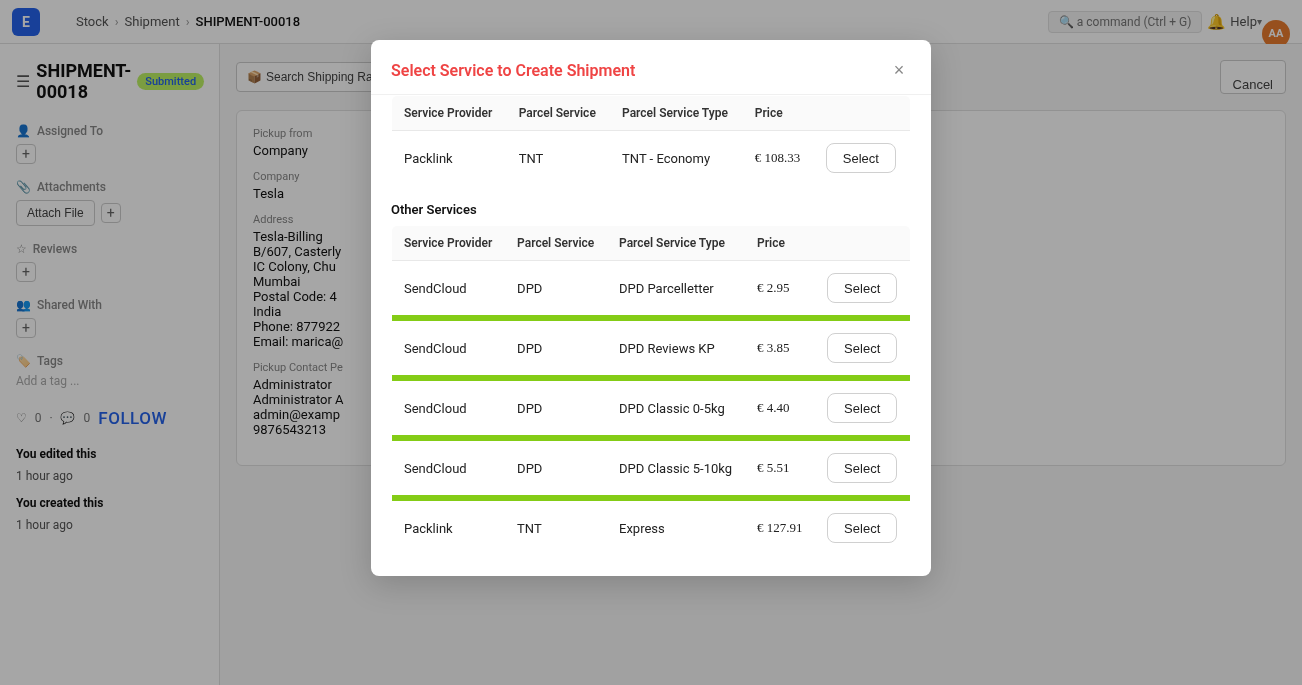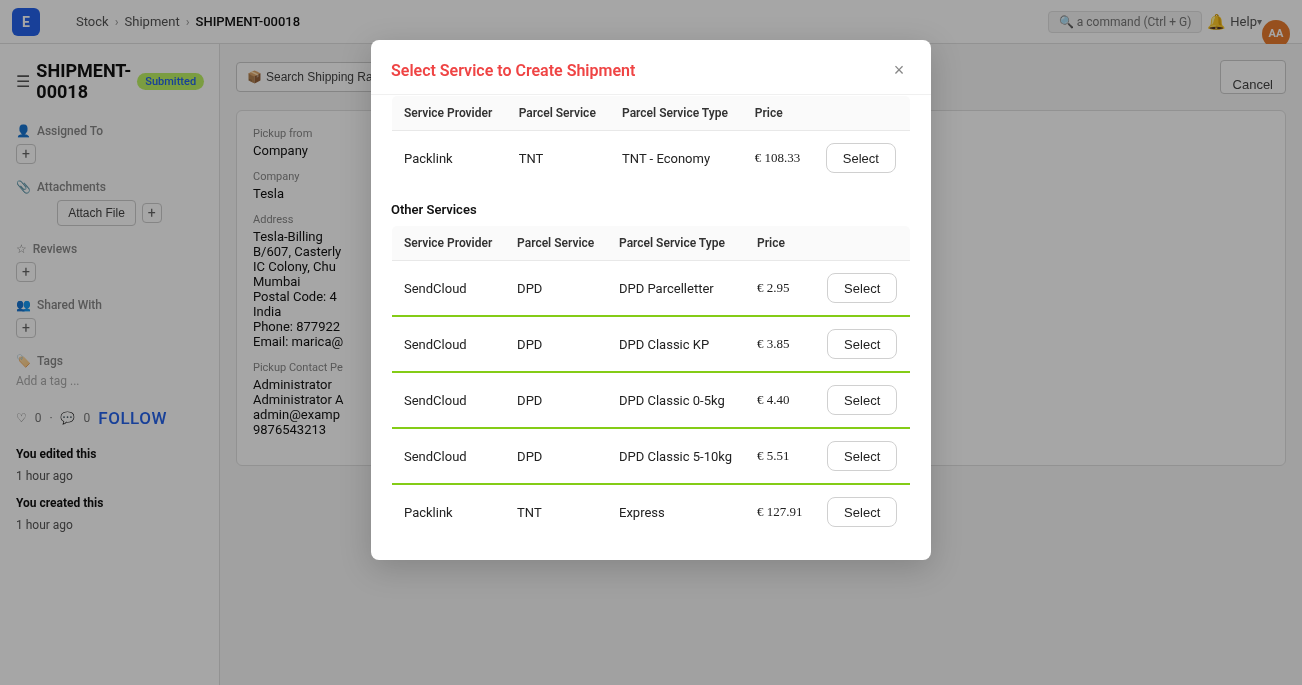--- a/index.html
+++ b/index.html
@@ -305,21 +305,21 @@
       padding: 10px 12px;
       text-align: left;
       font-size: 12px;
       font-weight: 600;
       color: #333;
       border-bottom: 1px solid #e8e8e8;
     }
 
     .service-table td {
       padding: 12px 12px;
-      border-bottom: 2px solid #84cc16;
+      border-bottom: 6px solid #84cc16;
       font-size: 13px;
       color: #222;
       vertical-align: middle;
     }
 
     .service-table tr:last-child td {
       border-bottom: none;
     }
 
     .select-btn {
@@ -383,21 +383,21 @@
           <span>Assigned To</span>
         </div>
         <div class="sidebar-add">+</div>
       </div>
 
       <div class="sidebar-section">
         <div class="sidebar-label">
           <span>📎</span>
           <span>Attachments</span>
         </div>
-        <div style="display:flex;align-items:center;gap:6px;justify-content:center;">
+        <div style="display:flex;align-items:center;gap:6px;">
           <button class="toolbar-btn" style="font-size:12px;height:26px;">Attach File</button>
           <div class="sidebar-add">+</div>
         </div>
       </div>
 
       <div class="sidebar-section">
         <div class="sidebar-label">
           <span>☆</span>
           <span>Reviews</span>
         </div>
@@ -542,21 +542,21 @@
       <td>DPD</td>
       <td>DPD Parcelletter</td>
       <td class="price-cell">€ 2.95</td>
       <td>
         <button class="select-btn">Select</button>
       </td>
     </tr>
             <tr>
       <td>SendCloud</td>
       <td>DPD</td>
-      <td>DPD Classic KP</td>
+      <td>DPD Reviews KP</td>
       <td class="price-cell">€ 3.85</td>
       <td>
         <button class="select-btn">Select</button>
       </td>
     </tr>
             <tr>
       <td>SendCloud</td>
       <td>DPD</td>
       <td>DPD Classic 0-5kg</td>
       <td class="price-cell">€ 4.40</td>

